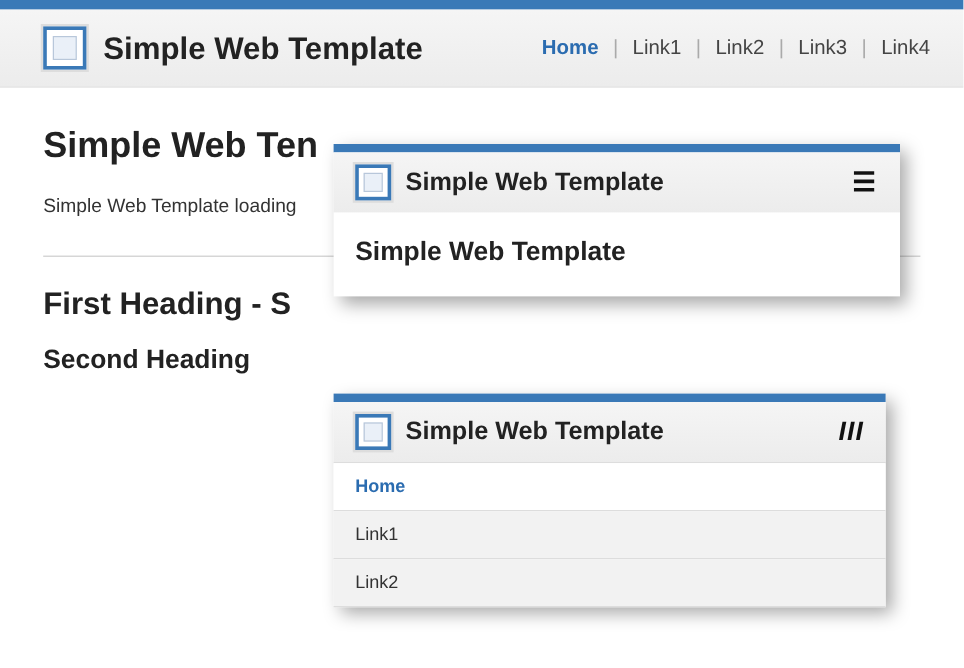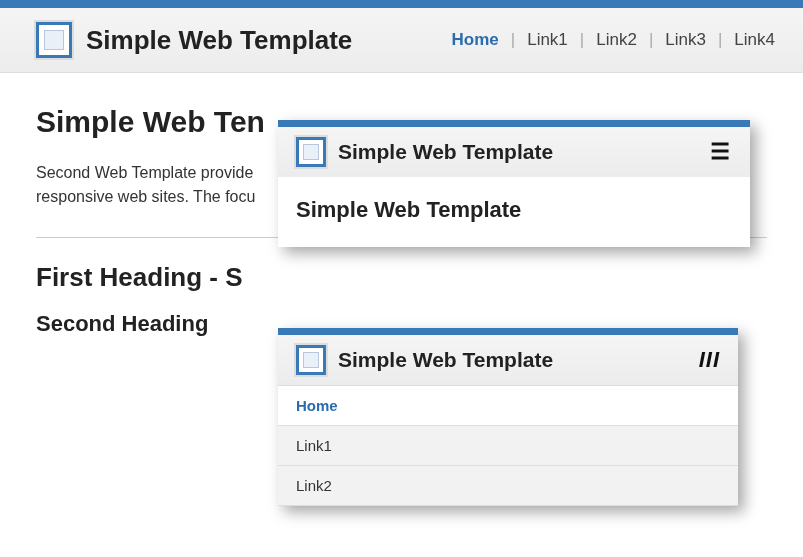--- a/index.html
+++ b/index.html
@@ -196,22 +196,21 @@
     <span class="sep">|</span>
     <a>Link3</a>
     <span class="sep">|</span>
     <a>Link4</a>
   </nav>
 </div>
 
 <div class="main">
   <h1 class="h1">Simple Web Ten</h1>
   <p class="para">
-    <span>Second Web Template provide</span><br>
-    <span>responsive web sites. The focu</span>
+    <span>Simple Web Template loading</span><br>
   </p>
   <hr class="divider">
   <h2 class="h2">First Heading - S</h2>
   <h3 class="h3">Second Heading</h3>
 </div>
 
 <div id="card1" class="card">
   <div class="ctop"></div>
   <div class="chead">
     <div class="logo-box">

